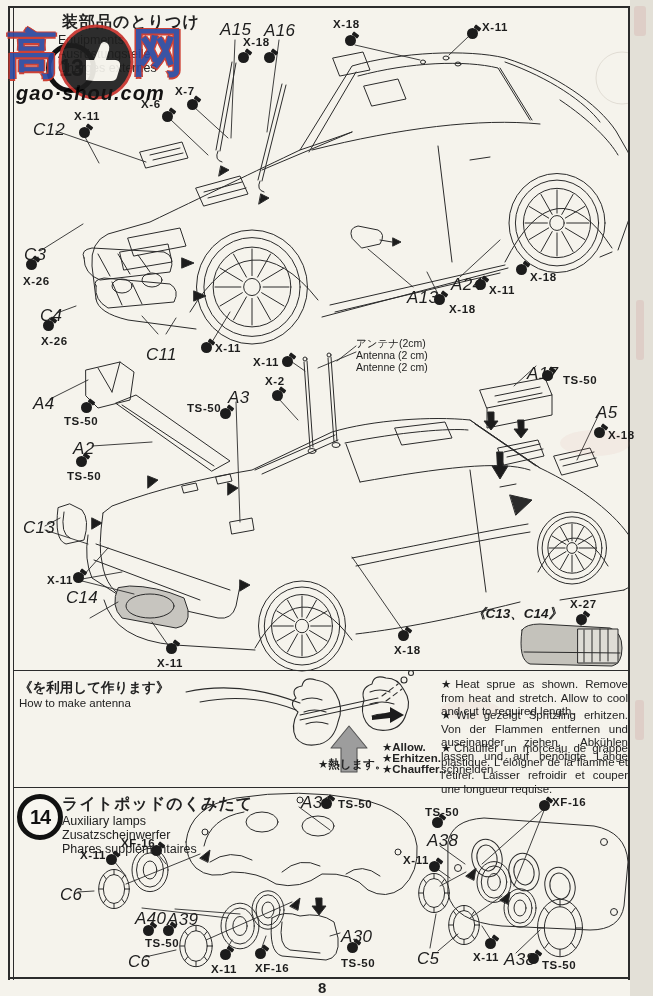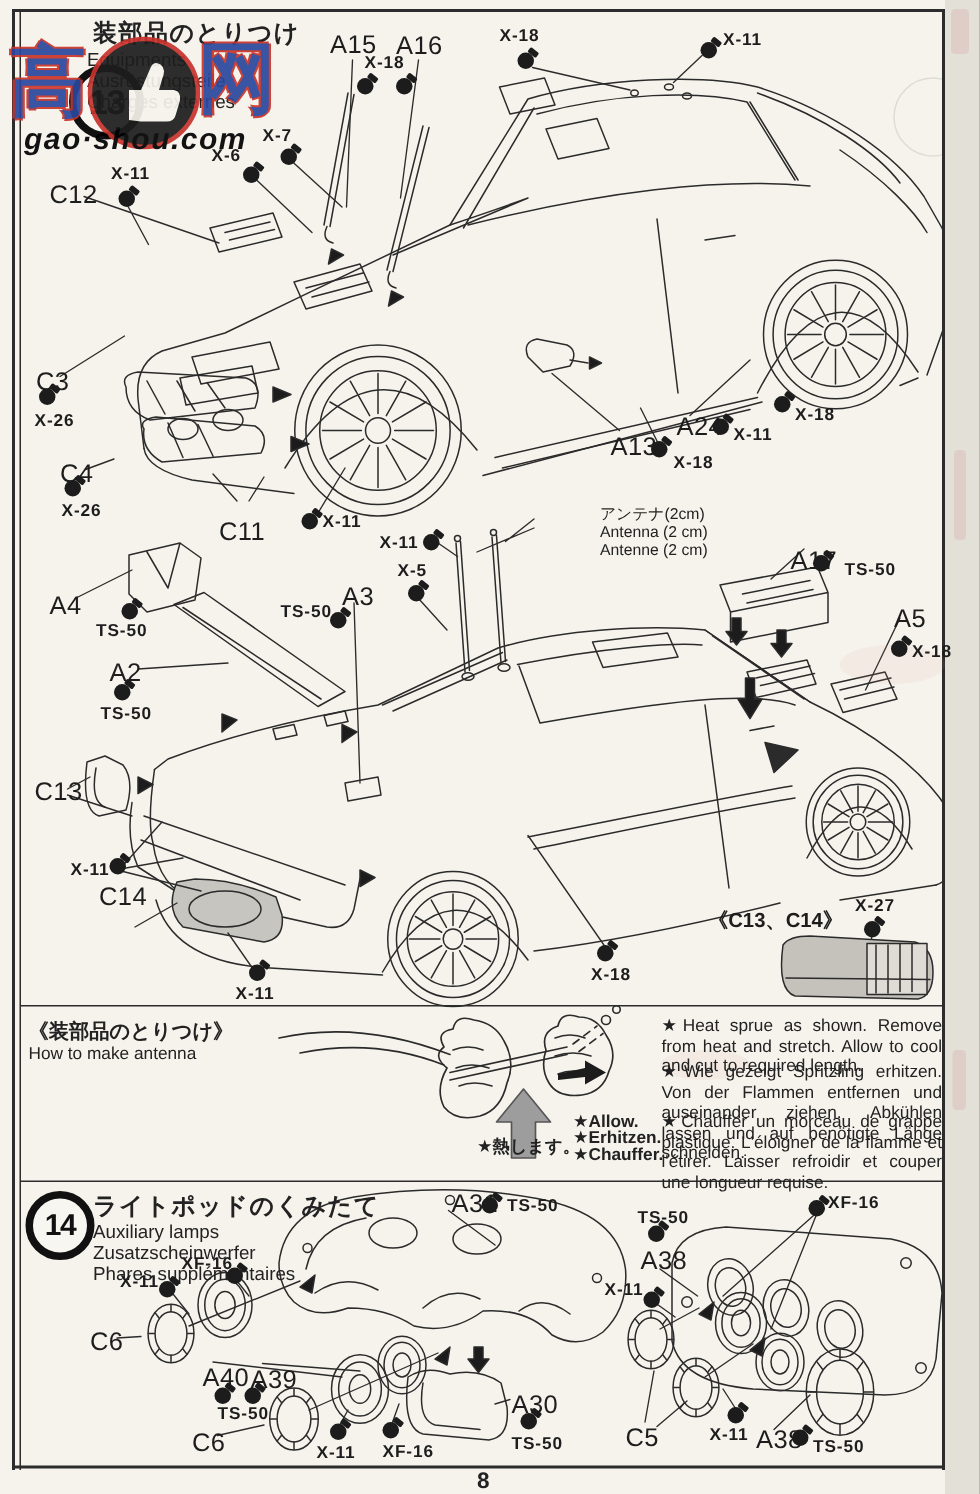--- a/index.html
+++ b/index.html
@@ -30,28 +30,28 @@
   #step13-circle{left:46px;top:43px;}
   #step14-circle{left:17px;top:794px;width:36px;height:36px;font-size:20px;}
   .title-jp{position:absolute;font-size:16px;font-weight:bold;letter-spacing:1px;}
   .title-sub{position:absolute;font-size:12.5px;line-height:14px;}
   #s13-title{left:62px;top:12px;}
   #s13-sub1{left:58px;top:33px;} #s13-sub2{left:58px;top:47px;} #s13-sub3{left:58px;top:61px;}
   #s14-title{left:62px;top:794px;text-align:center;}
   #s14-sub1{left:62px;top:814px;} #s14-sub2{left:62px;top:828px;} #s14-sub3{left:62px;top:842px;}
 
   
-  .part-label{position:absolute;font-size:17px;letter-spacing:.3px;color:#1d1d1d;white-space:nowrap;}
+  .part-label{position:absolute;font-size:17px;letter-spacing:.3px;color:#1d1d1d;white-space:nowrap;font-style:italic;}
   .part-label.caption{font-size:13.5px;font-weight:bold;letter-spacing:0;}
   .paint-label{position:absolute;font-size:11.5px;font-weight:bold;letter-spacing:.6px;color:#1d1d1d;white-space:nowrap;}
   .paint-dot{position:absolute;width:11px;height:11px;margin:-5px 0 0 -5px;background:#1c1c1c;border-radius:50%;}
   .paint-dot::after{content:'';position:absolute;width:7px;height:4px;right:-3px;top:-2px;background:#1c1c1c;border-radius:1px;transform:rotate(38deg);}
 
   
-  #antenna-note{position:absolute;left:356px;top:337px;font-size:10.5px;line-height:12px;margin-left:44px;}
+  #antenna-note{position:absolute;left:356px;top:337px;font-size:10.5px;line-height:12px;}
 
   
   #antenna-box-title{position:absolute;left:19px;top:679px;font-size:13.5px;font-weight:bold;}
   #antenna-box-sub{position:absolute;left:19px;top:697px;font-size:11.5px;}
   #antenna-body{position:absolute;left:19px;top:716px;width:278px;font-size:11.8px;line-height:15.5px;text-align:justify;}
   .heat-label{position:absolute;font-size:11.5px;font-weight:bold;}
   #heat-jp{left:318px;top:757px;}
   #heat-en{left:382px;top:740px;} #heat-de{left:382px;top:751px;} #heat-fr{left:382px;top:762px;}
   .star-note{position:absolute;left:441px;width:187px;font-size:11.5px;line-height:13.5px;text-align:justify;}
   #note-en{top:678px;} #note-de{top:709px;} #note-fr{top:742px;}
@@ -299,21 +299,21 @@
   <div class="title-sub" id="s13-sub1">Equipments</div>
   <div class="title-sub" id="s13-sub2">Ausrüstungsteile</div>
   <div class="title-sub" id="s13-sub3">Charges externes</div>
 
   <div id="antenna-note">
     <div>アンテナ(2cm)</div>
     <div>Antenna (2 cm)</div>
     <div>Antenne (2 cm)</div>
   </div>
 
-  <div id="antenna-box-title">《装部品のとりつけ》</div>
+  <div id="antenna-box-title">《を利用して作ります》</div>
   <div id="antenna-box-sub">How to make antenna</div>
   <div class="heat-label" id="heat-jp">★熱します。</div>
   <div class="heat-label" id="heat-en">★Allow.</div>
   <div class="heat-label" id="heat-de">★Erhitzen.</div>
   <div class="heat-label" id="heat-fr">★Chauffer.</div>
   <div class="star-note" id="note-en">★Heat sprue as shown. Remove from heat and stretch. Allow to cool and cut to required length.</div>
   <div class="star-note" id="note-fr">★Chauffer un morceau de grappe plastique. L'éloigner de la flamme et l'étirer. Laisser refroidir et couper une longueur requise.</div>
   <div class="star-note" id="note-de">★Wie gezeigt Spritzling erhitzen. Von der Flammen entfernen und auseinander ziehen. Abkühlen lassen und auf benötigte Länge schneiden.</div>
 
   <div class="step-circle" id="step14-circle">
@@ -367,21 +367,21 @@
       <span class="paint-label" style="left: 489px; top: 284px;">X-11</span>
       <span class="paint-dot" style="left: 480px; top: 284px;"></span>
       <span class="paint-label" style="left: 530px; top: 271px;">X-18</span>
       <span class="paint-dot" style="left: 521px; top: 269px;"></span>
       <span class="paint-label" style="left: 64px; top: 415px;">TS-50</span>
       <span class="paint-dot" style="left: 86px; top: 407px;"></span>
       <span class="paint-label" style="left: 67px; top: 470px;">TS-50</span>
       <span class="paint-dot" style="left: 81px; top: 461px;"></span>
       <span class="paint-label" style="left: 187px; top: 402px;">TS-50</span>
       <span class="paint-dot" style="left: 225px; top: 413px;"></span>
-      <span class="paint-label" style="left: 265px; top: 375px;">X-5</span>
+      <span class="paint-label" style="left: 265px; top: 375px;">X-2</span>
       <span class="paint-dot" style="left: 277px; top: 395px;"></span>
       <span class="paint-label" style="left: 563px; top: 374px;">TS-50</span>
       <span class="paint-dot" style="left: 547px; top: 375px;"></span>
       <span class="paint-label" style="left: 608px; top: 429px;">X-18</span>
       <span class="paint-dot" style="left: 599px; top: 432px;"></span>
       <span class="paint-label" style="left: 47px; top: 574px;">X-11</span>
       <span class="paint-dot" style="left: 78px; top: 577px;"></span>
       <span class="paint-label" style="left: 157px; top: 657px;">X-11</span>
       <span class="paint-dot" style="left: 171px; top: 648px;"></span>
       <span class="paint-label" style="left: 394px; top: 644px;">X-18</span>

